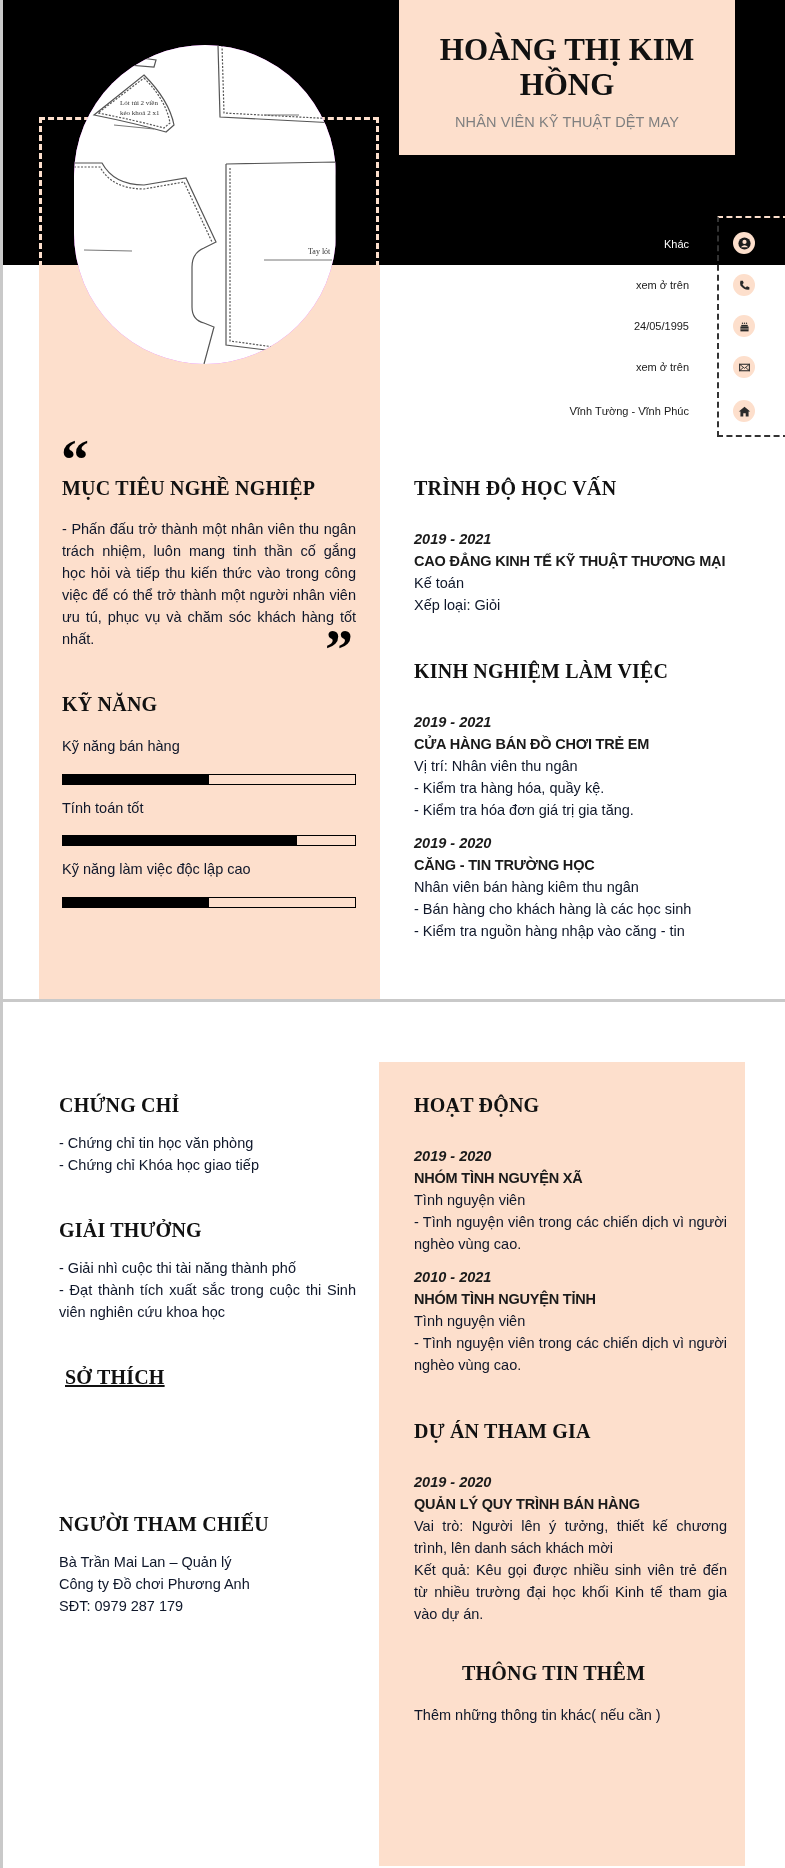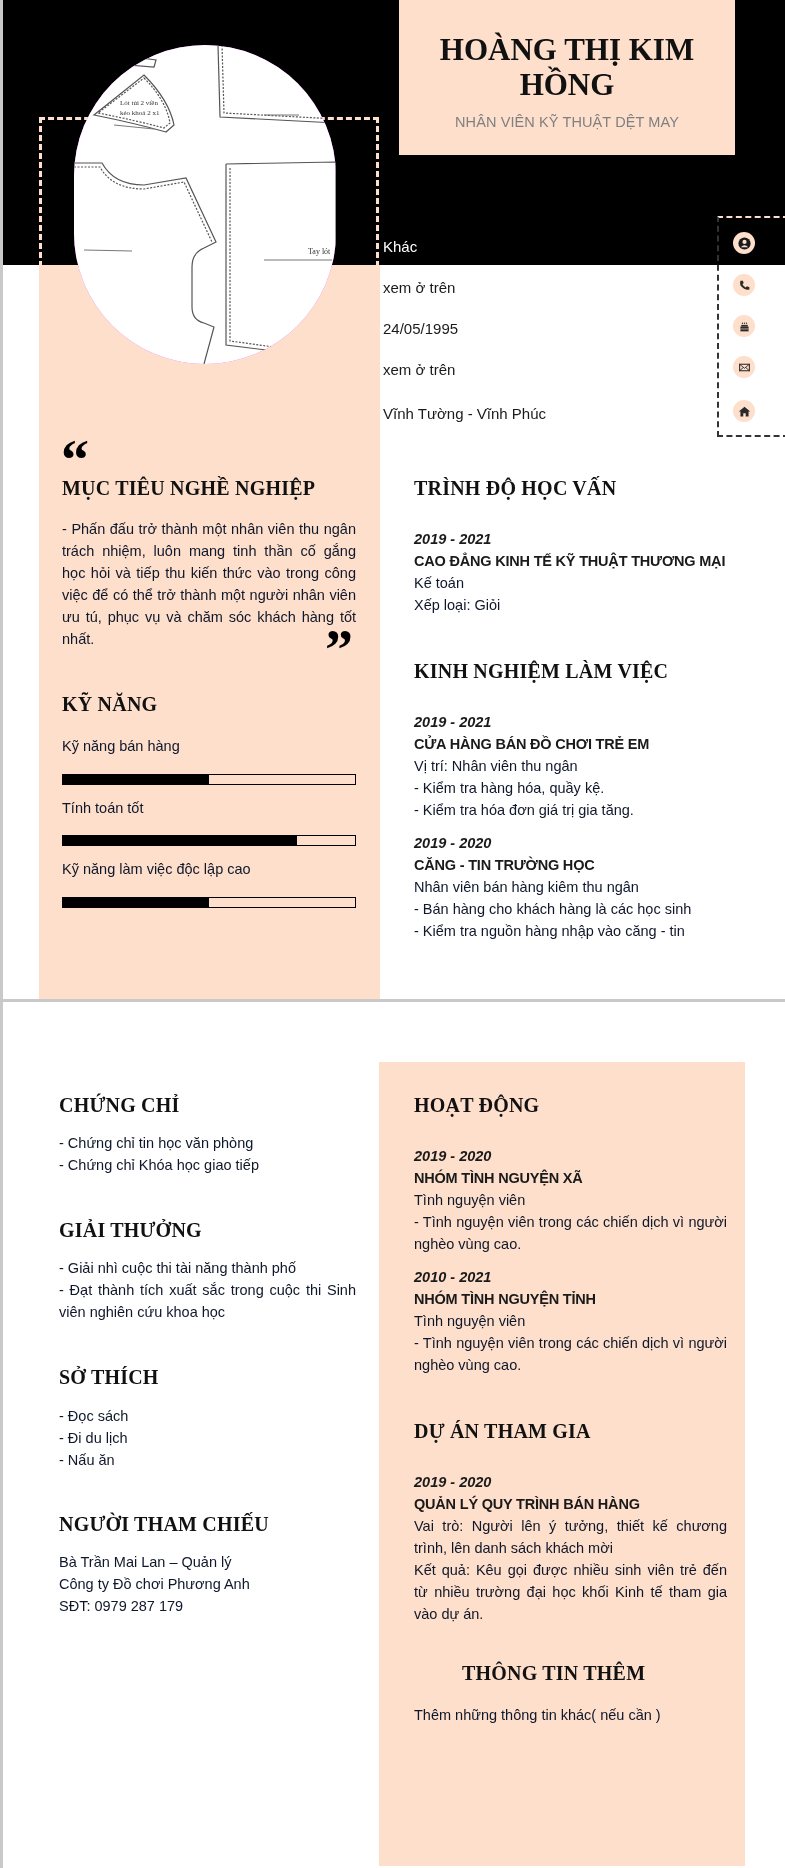--- a/index.html
+++ b/index.html
@@ -19,21 +19,21 @@
   .name-box .name { font-family: "Liberation Serif", serif; font-weight: bold; font-size: 31px; line-height: 35px; color: #111; margin-top: 32px; padding: 0 20px; }
   .name-box .job { font-size: 14.5px; color: #808080; margin-top: 12px; letter-spacing: 0.1px; }
 
   .left-peach { left: 36px; top: 265px; width: 341px; height: 734px; background: #fddfcc; }
   .dash-frame { left: 36px; top: 117px; width: 340px; height: 150px; border: 3px dashed #fddfcc; border-bottom: none; }
   .photo { left: 71px; top: 45px; width: 262px; height: 319px; border-radius: 131px / 131px; background: #d946ef; overflow: hidden; }
   .photo svg { width: 100%; height: 100%; display: block; }
 
   
   .contact-box { left: 714px; top: 216px; width: 72px; height: 221px; border-left: 2px dashed #333; border-top: 2px dashed #fddfcc; border-bottom: 2px dashed #333; }
-  .contact-row { position: absolute; right: 82px; width: 320px; text-align: left; font-size: 15px; }
+  .contact-row { position: absolute; right: 96px; width: 320px; text-align: right; font-size: 11px; }
   .contact-ic { position: absolute; left: 730px; width: 22px; height: 22px; border-radius: 50%; background: #fddfcc; display: flex; align-items: center; justify-content: center; }
   .contact-ic svg { width: 13px; height: 13px; }
 
   .quote-ic { font-family: "Liberation Serif", serif; font-weight: bold; font-size: 56px; line-height: 40px; color: #000; }
 
   .sec-title { font-family: "Liberation Serif", serif; font-weight: bold; font-size: 20px; color: #111; letter-spacing: 0.2px; }
   .entry-date { font-style: italic; font-weight: bold; font-size: 14.5px; line-height: 22px; }
   .entry-org { font-weight: bold; font-size: 14.5px; line-height: 22px; letter-spacing: -0.2px; }
 
   .skill-bar { position: absolute; left: 59px; width: 294px; height: 11px; border: 1px solid #000; background: transparent; }
@@ -179,26 +179,21 @@
     <div class="body-t">- Chứng chỉ tin học văn phòng</div>
     <div class="body-t">- Chứng chỉ Khóa học giao tiếp</div>
   </div>
 
   <div class="abs sec-title" style="left:56px; top:217px;">GIẢI THƯỞNG</div>
   <div class="abs" style="left:56px; top:255px; width:297px;">
     <div class="body-t">- Giải nhì cuộc thi tài năng thành phố</div>
     <div class="body-t just">- Đạt thành tích xuất sắc trong cuộc thi Sinh viên nghiên cứu khoa học</div>
   </div>
 
-  <div class="abs sec-title" style="left:56px; top:364px;">SỞ THÍCH</div>
-  <div class="abs" style="left:56px; top:403px; width:300px;">
-    <div class="body-t">- Đọc sách</div>
-    <div class="body-t">- Đi du lịch</div>
-    <div class="body-t">- Nấu ăn</div>
-  </div>
+  <div class="abs sec-title" style="left:62px; top:364px;text-decoration:underline;">SỞ THÍCH</div>
 
   <div class="abs sec-title" style="left:56px; top:511px;">NGƯỜI THAM CHIẾU</div>
   <div class="abs" style="left:56px; top:549px; width:300px;">
     <div class="body-t">Bà Trần Mai Lan  – Quản lý</div>
     <div class="body-t">Công ty Đồ chơi Phương Anh</div>
     <div class="body-t">SĐT: 0979 287 179</div>
   </div>
 
   <div class="abs sec-title" style="left:411px; top:92px;">HOẠT ĐỘNG</div>
   <div class="abs" style="left:411px; top:143px; width:313px;">

